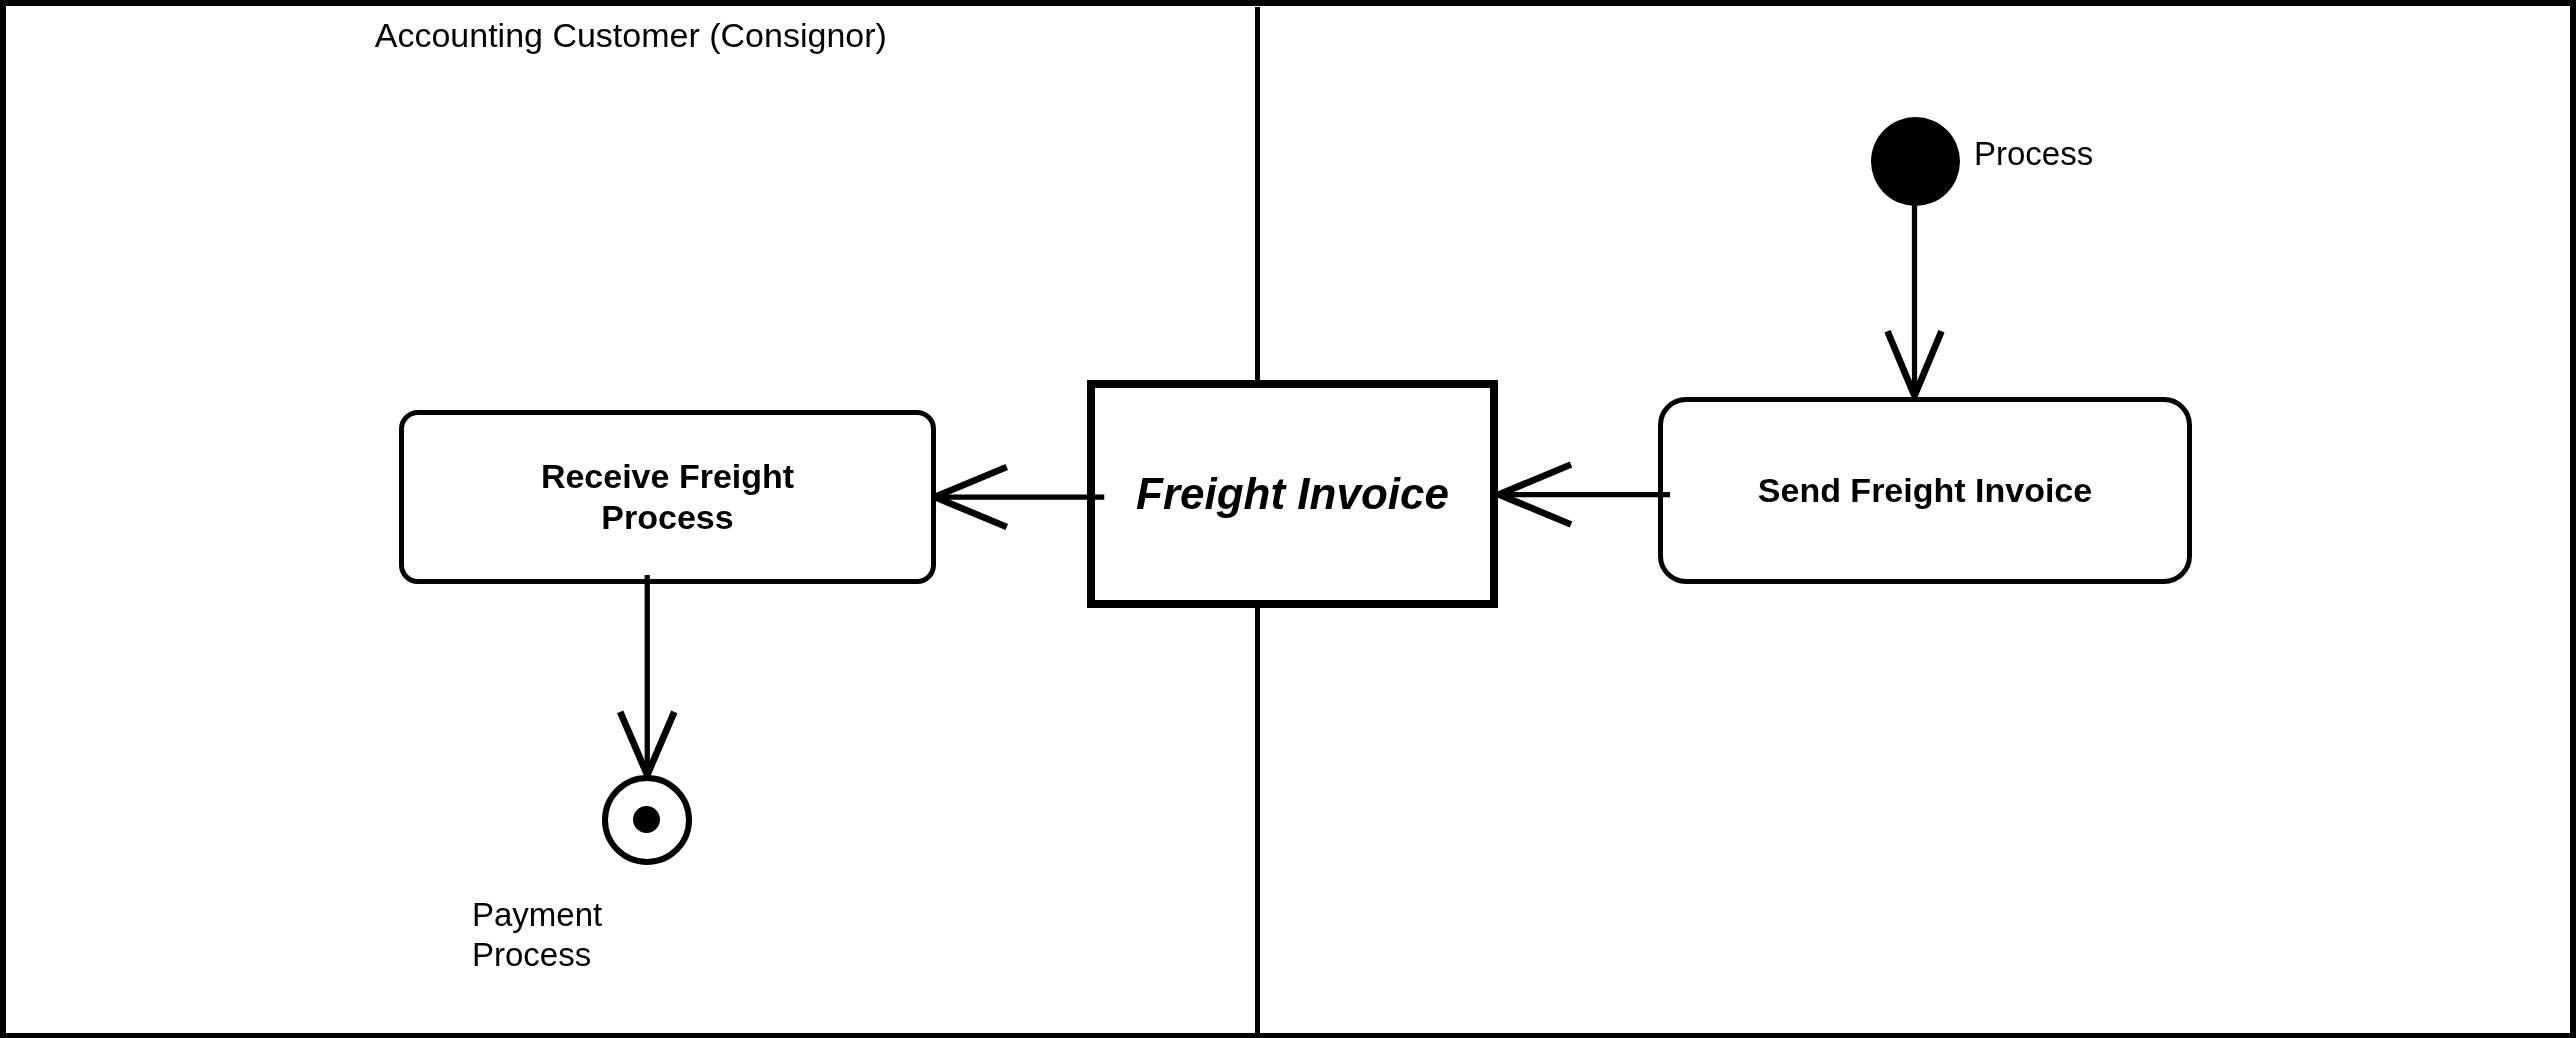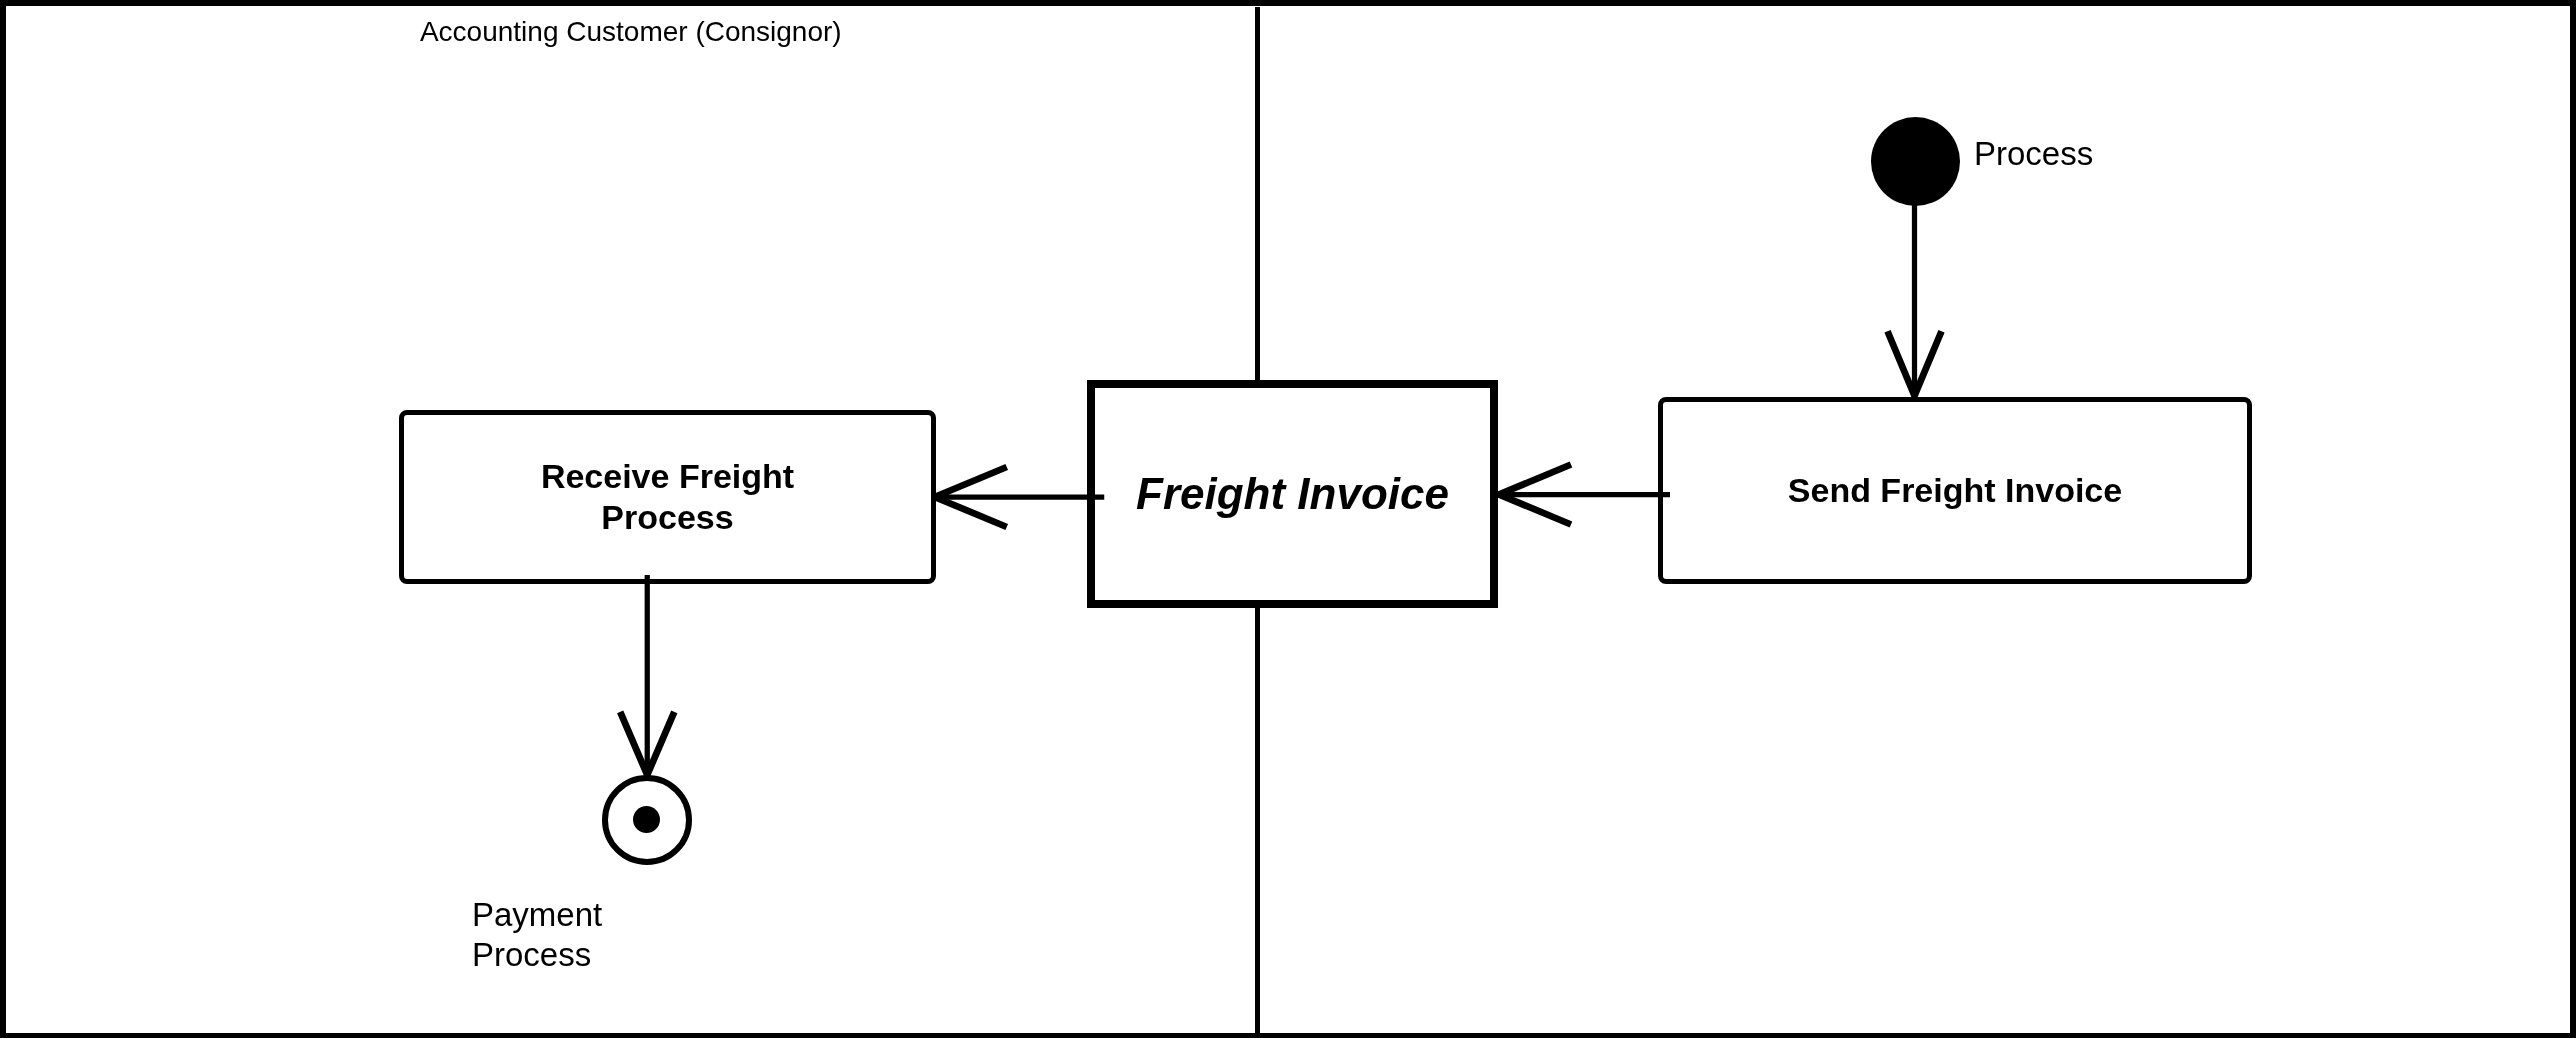--- a/index.html
+++ b/index.html
@@ -33,21 +33,21 @@
     width: 4.5px;
     background: #000000;
   }
   #lane-divider-top  { left: 1255px; top: 6.8px;   height: 374px; }
   #lane-divider-bot  { left: 1255px; top: 607px; height: 426px; }
 
   
   .lane-header {
     position: absolute;
     text-align: center;
-    font-size: 28px;
+    font-size: 34px;
     color: #000000;
     white-space: nowrap;
     line-height: 1.1;
   }
   #lane-header-customer { left: 6.8px;    top: 16.5px; width: 1248px; }
   #lane-header-supplier { left: 1259px; top: 16.5px; width: 1310px; }
 
   
   .action-node {
     position: absolute;
@@ -59,26 +59,26 @@
     justify-content: center;
     text-align: center;
     font-weight: bold;
     font-size: 34px;
     line-height: 1.22;
     color: #000000;
   }
   #action-receive-invoice {
     left: 399px; top: 410px;
     width: 537px; height: 174px;
-    border-radius: 8px;
+    border-radius: 19px;
   }
   #action-send-invoice {
     left: 1658px; top: 397px;
-    width: 594px; height: 187px;
-    border-radius: 8px;
+    width: 534px; height: 187px;
+    border-radius: 28px;
   }
 
   
   #object-freight-invoice {
     position: absolute;
     left: 1087px; top: 380px;
     width: 411px; height: 228px;
     box-sizing: border-box;
     border: 8.3px solid #000000;
     background: #ffffff;

